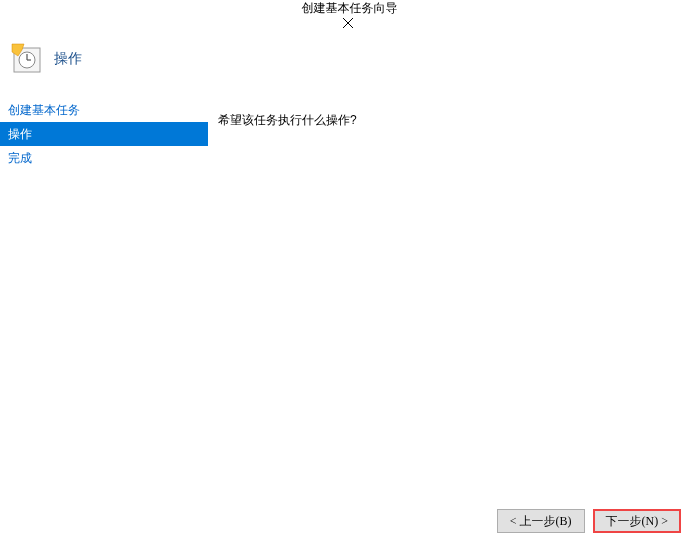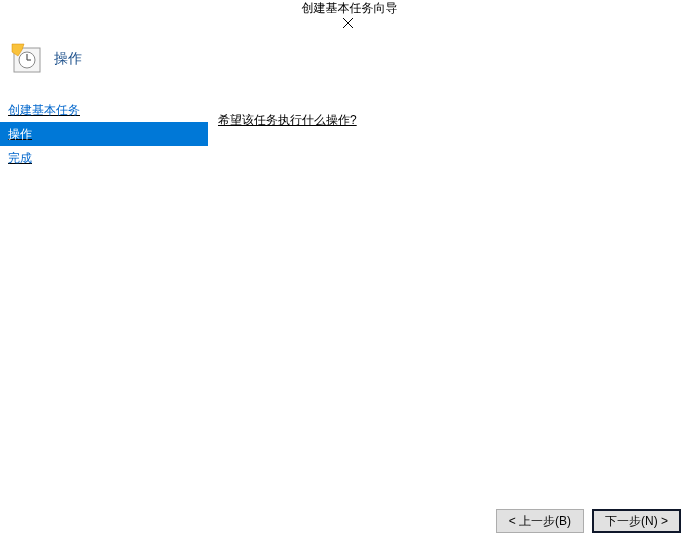--- a/index.html
+++ b/index.html
@@ -50,21 +50,20 @@
       margin-right: 10px;
       position: relative;
     }
     .header-text {
       font-size: 14px;
       color: #1a4e8a;
     }
     .main {
       display: flex;
       height: 400px;
-      text-decoration: underline;
     }
     .sidebar {
       width: 208px;
       padding-top: 0;
     }
     .sidebar-item {
       padding: 4px 8px;
       color: #0066cc;
       cursor: default;
       line-height: 16px;
@@ -112,27 +111,27 @@
       bottom: 14px;
       right: 14px;
       display: flex;
       gap: 8px;
     }
     .btn {
       min-width: 88px;
       height: 24px;
       border: 1px solid #adadad;
       background: #e1e1e1;
-      font-family: Liberation Sans, sans-serif;
+      font-family: Liberation Serif, serif;
       font-size: 12px;
       cursor: default;
       padding: 0 12px;
     }
     .btn.default {
-      border: 2px solid #0f172a;
+      border: 2px solid #ef4444;
       padding: 0 11px;
     }
   </style>
 </head>
 <body>
 
 <div class="titlebar">
   <div class="title">创建基本任务向导</div>
   <div class="close-btn">
     <svg viewBox="0 0 10 10">

